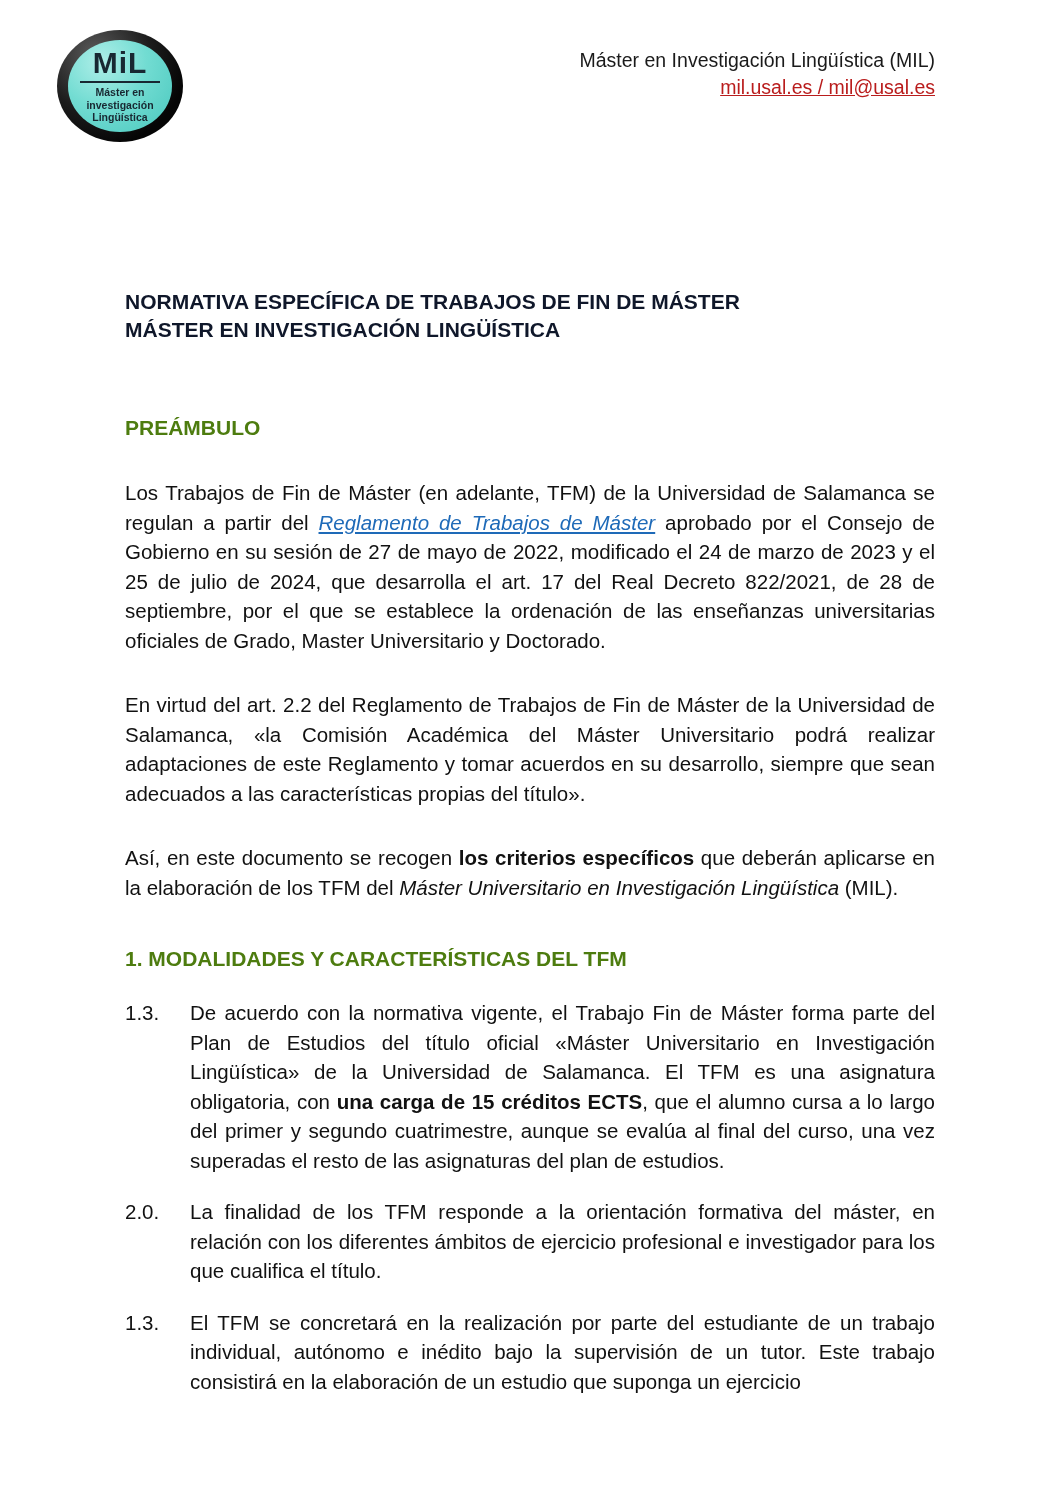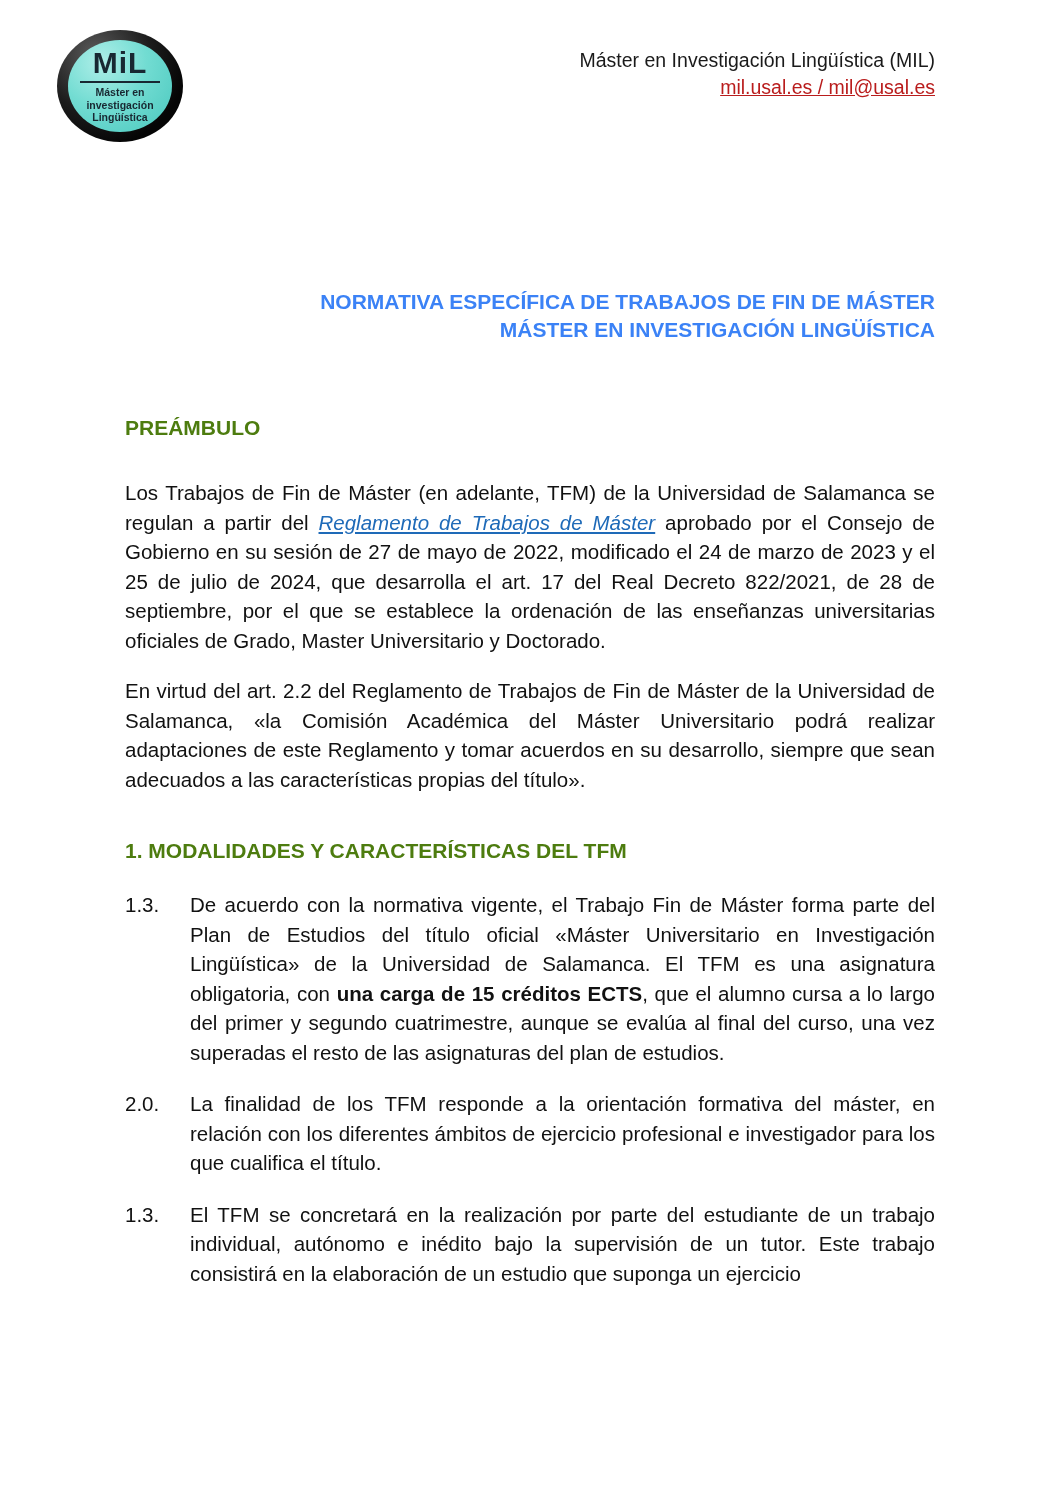--- a/index.html
+++ b/index.html
@@ -74,44 +74,44 @@
     text-decoration: underline;
     cursor: pointer;
   }
   
   .doc-body {
     padding: 0 123px 0 125px;
     box-sizing: border-box;
   }
   .doc-title {
     margin: 146px 0 0 0;
-    text-align: right;
+    text-align: left;
     font-size: 21px;
     font-weight: 700;
     line-height: 27.5px;
-    color: #3b82f6;
+    color: #0f172a;
   }
   .doc-title .title-line { display: block; }
   .sec-heading {
     margin: 72px 0 0 0;
     font-size: 21px;
     font-weight: 700;
     color: #4d7c0f;
     line-height: 26px;
   }
   .sec-heading.second {
     margin-top: 44px;
   }
   .para {
     margin: 37px 0 0 0;
     font-size: 20.5px;
     line-height: 29.5px;
     text-align: justify;
   }
-  .para + .para { margin-top: 21px; }
+  .para + .para { margin-top: 35px; }
   .inline-link {
     color: #1e6ab8;
     font-style: italic;
     text-decoration: underline;
     cursor: pointer;
   }
   .b { font-weight: 700; }
   .i { font-style: italic; }
   .items { margin-top: 26px; }
   .item {
@@ -162,20 +162,21 @@
       <span class="title-line">NORMATIVA ESPECÍFICA DE TRABAJOS DE FIN DE MÁSTER</span>
       <span class="title-line">MÁSTER EN INVESTIGACIÓN LINGÜÍSTICA</span>
     </h1>
 
     <h2 class="sec-heading">PREÁMBULO</h2>
 
     <p class="para"><span>Los Trabajos de Fin de Máster (en adelante, TFM) de la Universidad de Salamanca se regulan a partir del </span><a class="inline-link">Reglamento de Trabajos de Máster</a><span> aprobado por el Consejo de Gobierno en su sesión de 27 de mayo de 2022, modificado el 24 de marzo de 2023 y el 25 de julio de 2024, que desarrolla el art. 17 del Real Decreto 822/2021, de 28 de septiembre, por el que se establece la ordenación de las enseñanzas universitarias oficiales de Grado, Master Universitario y Doctorado.</span></p>
 
     <p class="para">En virtud del art. 2.2 del Reglamento de Trabajos de Fin de Máster de la Universidad de Salamanca, «la Comisión Académica del Máster Universitario podrá realizar adaptaciones de este Reglamento y tomar acuerdos en su desarrollo, siempre que sean adecuados a las características propias del título».</p>
 
+    <p class="para"><span>Así, en este documento se recogen </span><span class="b">los criterios específicos</span><span> que deberán aplicarse en la elaboración de los TFM del </span><span class="i">Máster Universitario en Investigación Lingüística</span><span> (MIL).</span></p>
 
     <h2 class="sec-heading second">1. MODALIDADES Y CARACTERÍSTICAS DEL TFM</h2>
 
     <div class="items">
 
       <div class="item">
         <span class="item-num">1.3.</span>
         <div class="item-body"><span>De acuerdo con la normativa vigente, el Trabajo Fin de Máster forma parte del Plan de Estudios del título oficial «Máster Universitario en Investigación Lingüística» de la Universidad de Salamanca. El TFM es una asignatura obligatoria, con </span><span class="b">una carga de 15 créditos ECTS</span><span>, que el alumno cursa a lo largo del primer y segundo cuatrimestre, aunque se evalúa al final del curso, una vez superadas el resto de las asignaturas del plan de estudios.</span></div>
       </div>
 

